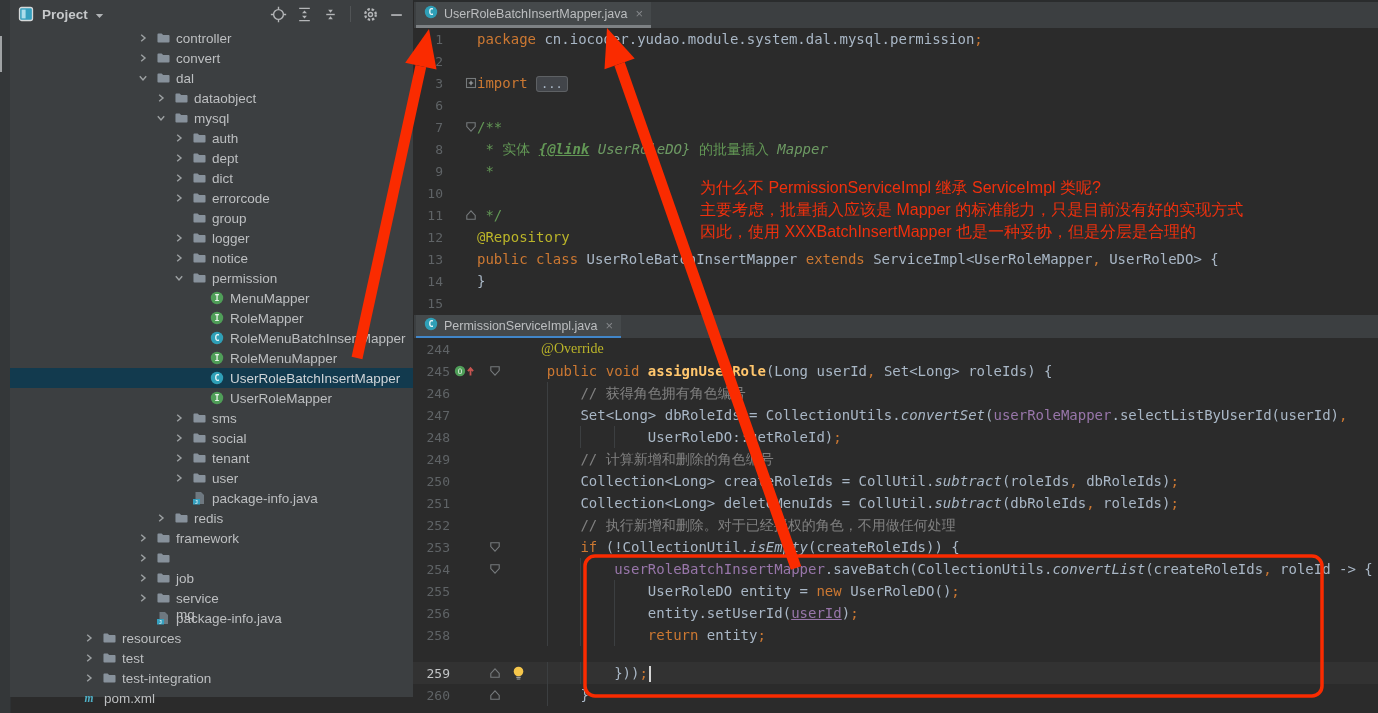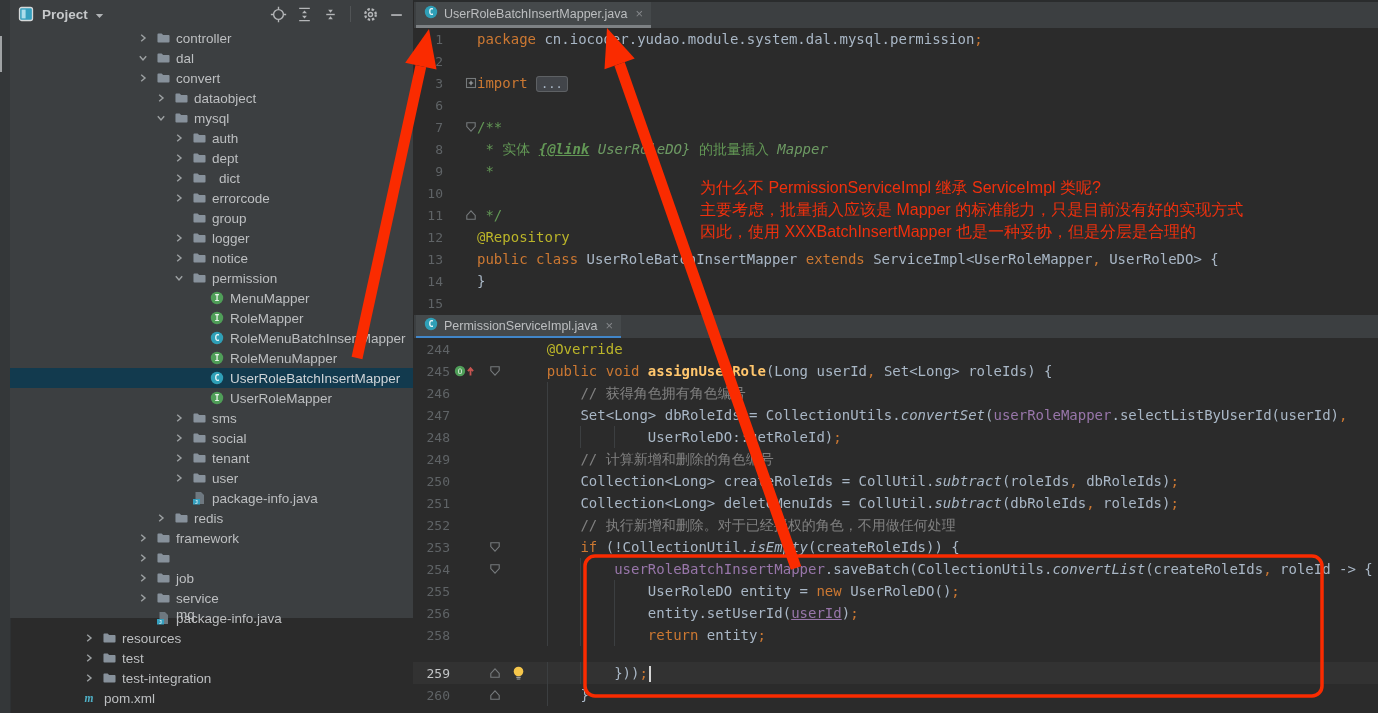--- a/index.html
+++ b/index.html
@@ -2,21 +2,21 @@
 <html><head>
 <meta charset="utf-8">
 <style>
   html,body{margin:0;padding:0;background:#1e1f22;}
   .app{position:relative;width:1378px;height:713px;overflow:hidden;background:#2b2b2b;
        font-family:"Liberation Sans",sans-serif;-webkit-font-smoothing:antialiased;}
   
   .stripe{position:absolute;left:0;top:0;width:10px;height:713px;background:#343739;border-right:1px solid #2e3133;}
   .stripe-ind{position:absolute;left:0;top:36px;width:2px;height:36px;background:#9fa2a4;}
   
-  .panel{position:absolute;left:10px;top:0;width:403px;height:618px;background:#3c3f41;}
+  .panel{position:absolute;left:10px;top:0;width:403px;height:697px;background:#3c3f41;}
   .panel-header{position:absolute;left:0;top:0;width:403px;height:28px;display:flex;align-items:center;}
   .ph-icon{margin-left:8px;width:16px;height:16px;display:inline-block;}
   .ph-title{margin-left:8px;color:#c6c8ca;font-size:13.5px;font-weight:bold;}
   .ph-caret{margin-left:7px;display:inline-block;}
   .ph-actions{position:absolute;right:8px;top:0;height:28px;display:flex;align-items:center;gap:9px;}
   .ph-actions .sep{width:1px;height:16px;background:#515456;margin:0 2px;}
   .ph-actions .abtn{width:17px;height:17px;display:inline-block;cursor:pointer;}
   .tree{position:absolute;left:0;top:28px;width:403px;}
   .trow{position:relative;height:20px;width:403px;}
   .trow.sel{background:#123a4e;}
@@ -113,44 +113,44 @@
           <span class="ticon" style="left: 146px;">
             <svg width="15" height="13" viewBox="0 0 16 14">
               <path d="M1.5 3.2 Q1.5 2.2 2.5 2.2 H6 L7.6 3.9 H13.5 Q14.5 3.9 14.5 4.9 V10.8 Q14.5 11.8 13.5 11.8 H2.5 Q1.5 11.8 1.5 10.8 Z" fill="#87919b"></path>
             </svg>
           </span>
           <span class="tlabel" style="left: 166px;">controller</span>
         </div>
         <div class="trow">
           <span class="chev" style="left: 128px;">
             <svg width="10" height="10" viewBox="0 0 10 10">
+              <path d="M3.2 1.8 L7 5 L3.2 8.2" fill="none" stroke="#9da1a3" stroke-width="1.4"></path>
+            </svg>
+          </span>
+          <span class="ticon" style="left: 146px;">
+            <svg width="15" height="13" viewBox="0 0 16 14">
+              <path d="M1.5 3.2 Q1.5 2.2 2.5 2.2 H6 L7.6 3.9 H13.5 Q14.5 3.9 14.5 4.9 V10.8 Q14.5 11.8 13.5 11.8 H2.5 Q1.5 11.8 1.5 10.8 Z" fill="#87919b"></path>
+            </svg>
+          </span>
+          <span class="tlabel" style="left: 166px;">convert</span>
+        </div>
+        <div class="trow">
+          <span class="chev" style="left: 128px;">
+            <svg width="10" height="10" viewBox="0 0 10 10">
               <path d="M1.8 3.2 L5 7 L8.2 3.2" fill="none" stroke="#9da1a3" stroke-width="1.4"></path>
             </svg>
           </span>
           <span class="ticon" style="left: 146px;">
             <svg width="15" height="13" viewBox="0 0 16 14">
               <path d="M1.5 3.2 Q1.5 2.2 2.5 2.2 H6 L7.6 3.9 H13.5 Q14.5 3.9 14.5 4.9 V10.8 Q14.5 11.8 13.5 11.8 H2.5 Q1.5 11.8 1.5 10.8 Z" fill="#87919b"></path>
             </svg>
           </span>
           <span class="tlabel" style="left: 166px;">dal</span>
         </div>
         <div class="trow">
-          <span class="chev" style="left: 128px;">
-            <svg width="10" height="10" viewBox="0 0 10 10">
-              <path d="M3.2 1.8 L7 5 L3.2 8.2" fill="none" stroke="#9da1a3" stroke-width="1.4"></path>
-            </svg>
-          </span>
-          <span class="ticon" style="left: 146px;">
-            <svg width="15" height="13" viewBox="0 0 16 14">
-              <path d="M1.5 3.2 Q1.5 2.2 2.5 2.2 H6 L7.6 3.9 H13.5 Q14.5 3.9 14.5 4.9 V10.8 Q14.5 11.8 13.5 11.8 H2.5 Q1.5 11.8 1.5 10.8 Z" fill="#87919b"></path>
-            </svg>
-          </span>
-          <span class="tlabel" style="left: 166px;">convert</span>
-        </div>
-        <div class="trow">
           <span class="chev" style="left: 146px;">
             <svg width="10" height="10" viewBox="0 0 10 10">
               <path d="M3.2 1.8 L7 5 L3.2 8.2" fill="none" stroke="#9da1a3" stroke-width="1.4"></path>
             </svg>
           </span>
           <span class="ticon" style="left: 164px;">
             <svg width="15" height="13" viewBox="0 0 16 14">
               <path d="M1.5 3.2 Q1.5 2.2 2.5 2.2 H6 L7.6 3.9 H13.5 Q14.5 3.9 14.5 4.9 V10.8 Q14.5 11.8 13.5 11.8 H2.5 Q1.5 11.8 1.5 10.8 Z" fill="#87919b"></path>
             </svg>
           </span>
@@ -199,21 +199,21 @@
           <span class="chev" style="left: 164px;">
             <svg width="10" height="10" viewBox="0 0 10 10">
               <path d="M3.2 1.8 L7 5 L3.2 8.2" fill="none" stroke="#9da1a3" stroke-width="1.4"></path>
             </svg>
           </span>
           <span class="ticon" style="left: 182px;">
             <svg width="15" height="13" viewBox="0 0 16 14">
               <path d="M1.5 3.2 Q1.5 2.2 2.5 2.2 H6 L7.6 3.9 H13.5 Q14.5 3.9 14.5 4.9 V10.8 Q14.5 11.8 13.5 11.8 H2.5 Q1.5 11.8 1.5 10.8 Z" fill="#87919b"></path>
             </svg>
           </span>
-          <span class="tlabel" style="left: 202px; margin-left: 7px;">dict</span>
+          <span class="tlabel" style="left: 202px;">dict</span>
         </div>
         <div class="trow">
           <span class="chev" style="left: 164px;">
             <svg width="10" height="10" viewBox="0 0 10 10">
               <path d="M3.2 1.8 L7 5 L3.2 8.2" fill="none" stroke="#9da1a3" stroke-width="1.4"></path>
             </svg>
           </span>
           <span class="ticon" style="left: 182px;">
             <svg width="15" height="13" viewBox="0 0 16 14">
               <path d="M1.5 3.2 Q1.5 2.2 2.5 2.2 H6 L7.6 3.9 H13.5 Q14.5 3.9 14.5 4.9 V10.8 Q14.5 11.8 13.5 11.8 H2.5 Q1.5 11.8 1.5 10.8 Z" fill="#87919b"></path>
@@ -549,21 +549,21 @@
       <div class="tab">
         <span class="tabicon icon-class"><svg width="14" height="14" viewBox="0 0 14 14">
               <circle cx="7" cy="7" r="6.2" fill="#2f9fb7"></circle>
               <text x="7" y="10" text-anchor="middle" font-size="8.5" font-weight="bold" font-family="monospace" fill="#eaf6f9">C</text>
             </svg></span>
         <span class="tab-label">PermissionServiceImpl.java</span>
         <span class="tab-close">×</span>
       </div>
     </div>
     <div class="codearea" id="code2">
-        <div class="crow"><span class="ln">244</span><pre class="codetext" style="padding-left: calc(4ch + 63px);"><span class="ann">@Override</span></pre></div>
+        <div class="crow"><span class="ln">244</span><pre class="codetext" style="padding-left: calc(4ch + 63px); font-family: Liberation Serif, serif;"><span class="ann">@Override</span></pre></div>
         <div class="crow"><span class="ln">245</span><span class="mk" style="left: 41px;"><svg width="22" height="13" viewBox="0 0 22 13">
               <circle cx="6" cy="6.5" r="5.2" fill="#4f9e58"></circle>
               <text x="6" y="9.3" text-anchor="middle" font-size="7.5" fill="#dff0e2" font-family="monospace">O</text>
               <path d="M16.5 11 V4.2 M13.9 6.6 L16.5 3.7 L19.1 6.6" stroke="#c75450" stroke-width="1.8" fill="none"></path>
             </svg></span><span class="mk" style="left: 76px;"><svg width="12" height="12" viewBox="0 0 12 12">
               <path d="M1.8 1.8 H10.2 V5.6 L6 10.2 L1.8 5.6 Z" fill="none" stroke="#767a7c" stroke-width="1.1"></path>
             </svg></span><pre class="codetext" style="padding-left: calc(4ch + 63px);"><span class="kw">public void </span><span class="mth">assignUserRole</span><span class="pl">(Long userId</span><span class="semi">,</span><span class="pl"> Set&lt;Long&gt; roleIds) {</span></pre></div>
         <div class="crow"><span class="ln">246</span><span class="guide" style="left: calc(4ch + 100px);"></span><pre class="codetext" style="padding-left: calc(8ch + 63px);"><span class="cmt">// 获得角色拥有角色编号</span></pre></div>
         <div class="crow"><span class="ln">247</span><span class="guide" style="left: calc(4ch + 100px);"></span><pre class="codetext" style="padding-left: calc(8ch + 63px);"><span class="pl">Set&lt;Long&gt; dbRoleIds = CollectionUtils.</span><span class="it">convertSet</span><span class="pl">(</span><span class="fld">userRoleMapper</span><span class="pl">.selectListByUserId(userId)</span><span class="semi">,</span></pre></div>
         <div class="crow"><span class="ln">248</span><span class="guide" style="left: calc(4ch + 100px);"></span><span class="guide" style="left: calc(8ch + 100px);"></span><span class="guide" style="left: calc(12ch + 100px);"></span><pre class="codetext" style="padding-left: calc(16ch + 63px);"><span class="pl">UserRoleDO::getRoleId)</span><span class="semi">;</span></pre></div>

